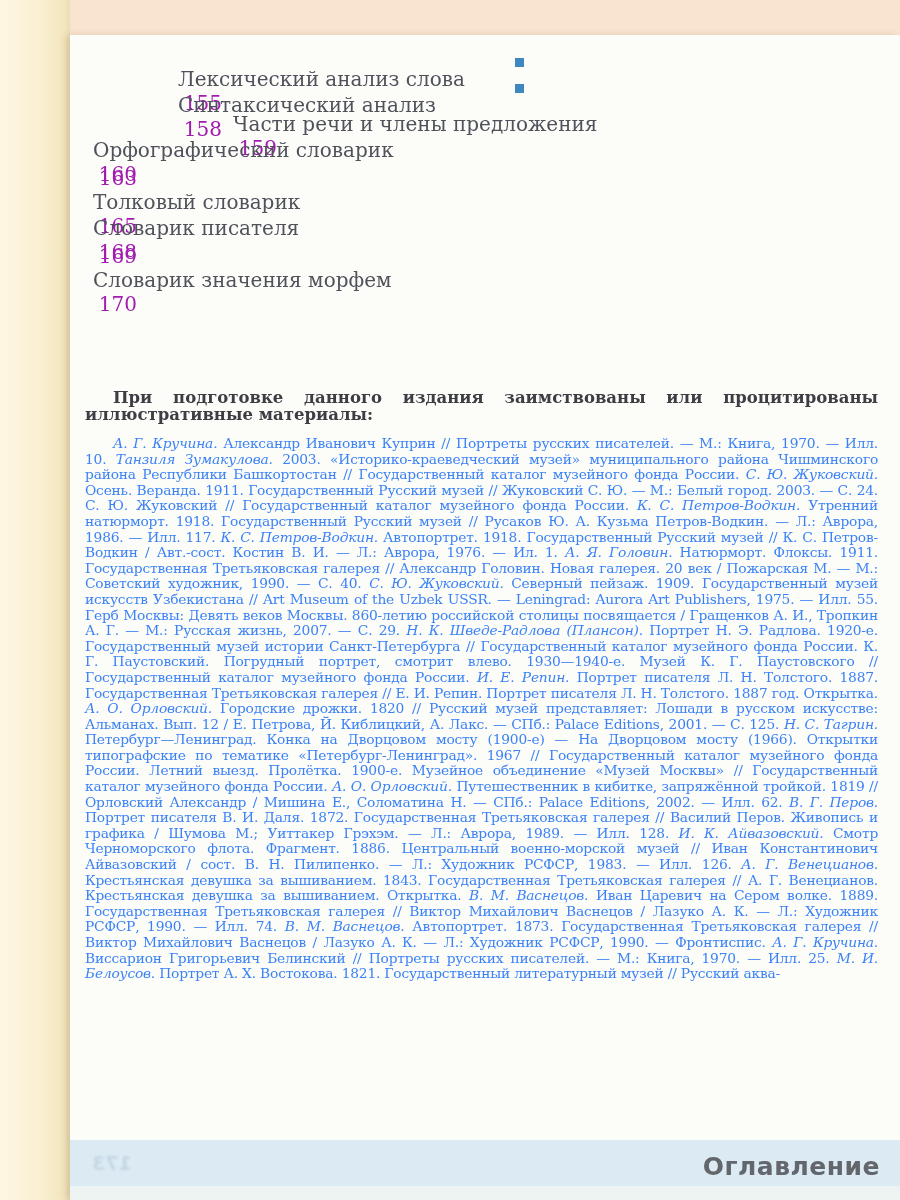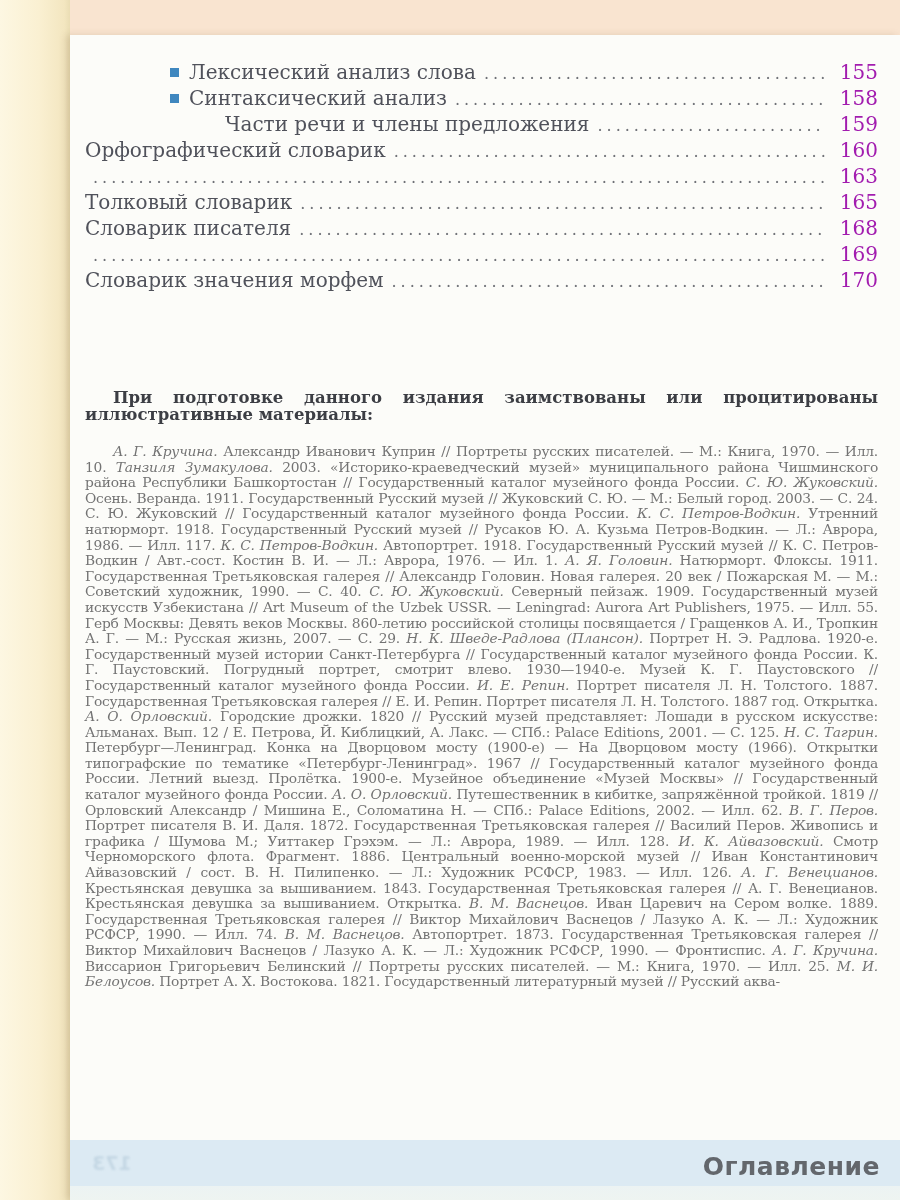--- a/index.html
+++ b/index.html
@@ -22,21 +22,21 @@
     position: absolute; left: 70px; top: 35px; width: 830px; height: 1165px;
     background: #fcfcf9;
     box-shadow: -4px 0 7px rgba(120, 90, 50, 0.18);
     overflow: hidden;
   }
 
   
   .toc { margin: 25px 22px 0 15px; }
   .toc-row {
     display: flex; align-items: baseline;
-    height: 26px; font-size: 20px; color: #50525b;
+    height: 26px; font-size: 20px; color: #50525b; flex-direction: column;
   }
   .toc-row.lvl1 { padding-left: 85px; }
   .toc-row.lvl2 { padding-left: 140px; }
   .bullet {
     flex: none; width: 9px; height: 9px;
     background: var(--bullet, #3f87bf);
     align-self: center; margin-top: -2px; margin-right: 10px;
   }
   .toc-label { white-space: nowrap; }
   .leader {
@@ -49,23 +49,23 @@
   }
   .toc-page { flex: none; width: 44px; text-align: right; color: #a21caf; }
 
   
   .intro {
     margin: 95px 22px 0 15px;
     font-weight: bold; font-size: 16.5px; line-height: 17px;
     color: #3c3e44; text-align: justify; text-indent: 28px;
   }
   .credits {
-    margin: 21px 22px 0 15px;
+    margin: 13px 22px 0 15px;
     font-size: 13.8px; line-height: 15.6px; letter-spacing: -0.2px;
-    color: #737373; text-align: justify; text-indent: 28px;
+    color: #3b82f6; text-align: justify; text-indent: 28px;
   }
   .credits i { font-style: italic; }
 
   
   .band {
     position: absolute; left: 0; bottom: 0; width: 100%; height: 60px;
     background: linear-gradient(180deg,
       var(--band, #dceaf3) 0px, var(--band, #dceaf3) 46px,
       #ecf3f3 46px, #eef4f1 100%);
   }

